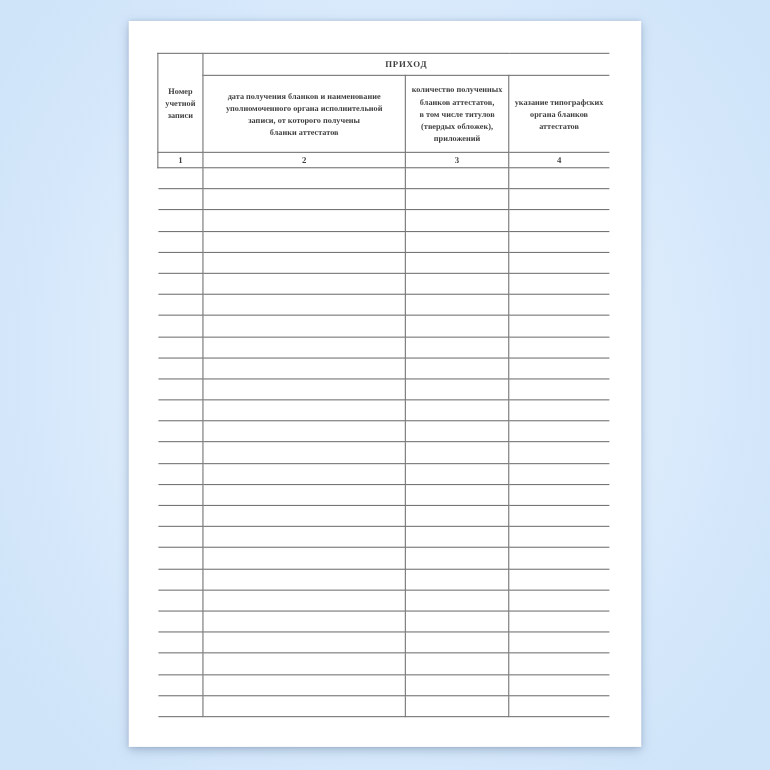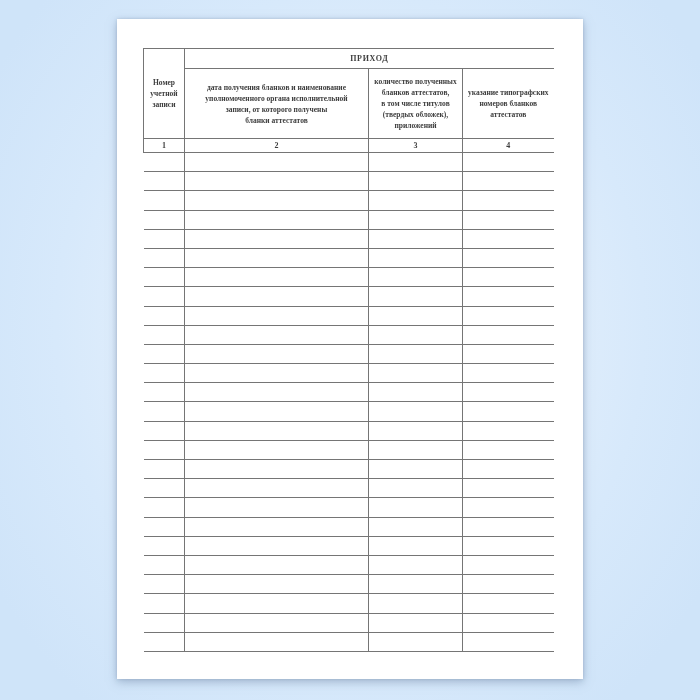--- a/index.html
+++ b/index.html
@@ -98,21 +98,21 @@
           <th class="col-header">дата получения бланков и наименование
 уполномоченного органа исполнительной
 записи, от которого получены
 бланки аттестатов</th>
           <th class="col-header">количество полученных
 бланков аттестатов,
 в том числе титулов
 (твердых обложек),
 приложений</th>
           <th class="col-header no-right">указание типографских
-номеров бланков
+органа бланков
 аттестатов</th>
         </tr>
         <tr class="row-numbers">
           <td>1</td>
           <td>2</td>
           <td>3</td>
           <td class="no-right">4</td>
         </tr>
       </thead>
       <tbody id="table-body">

